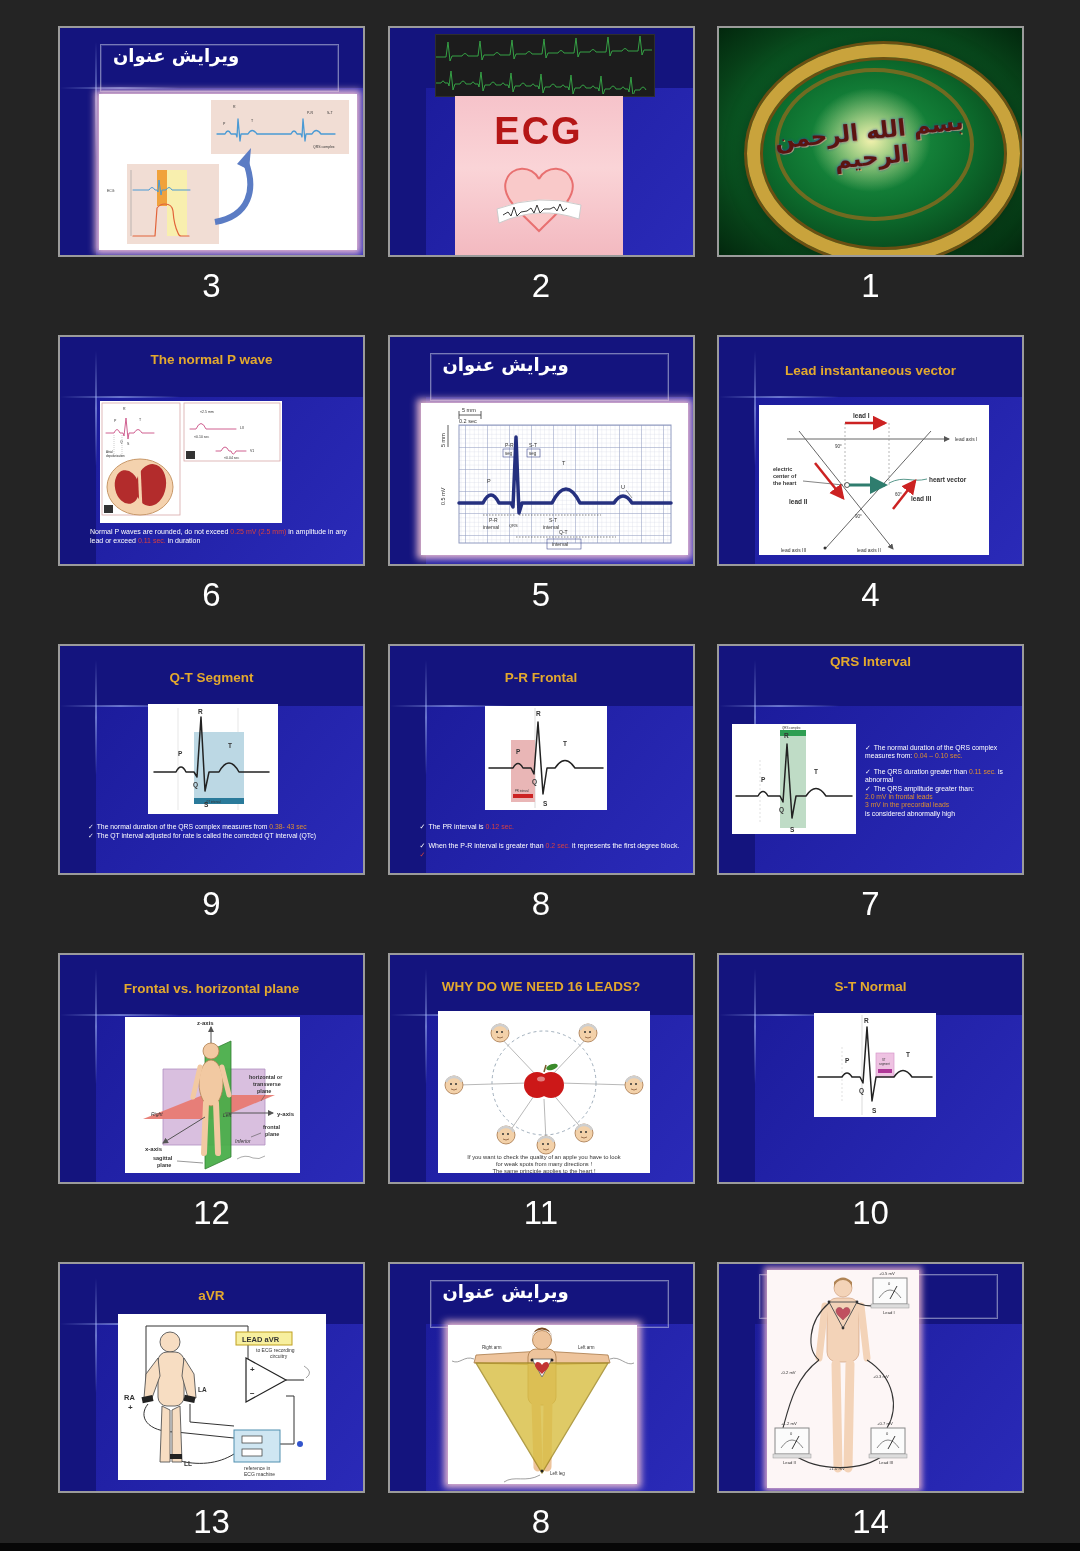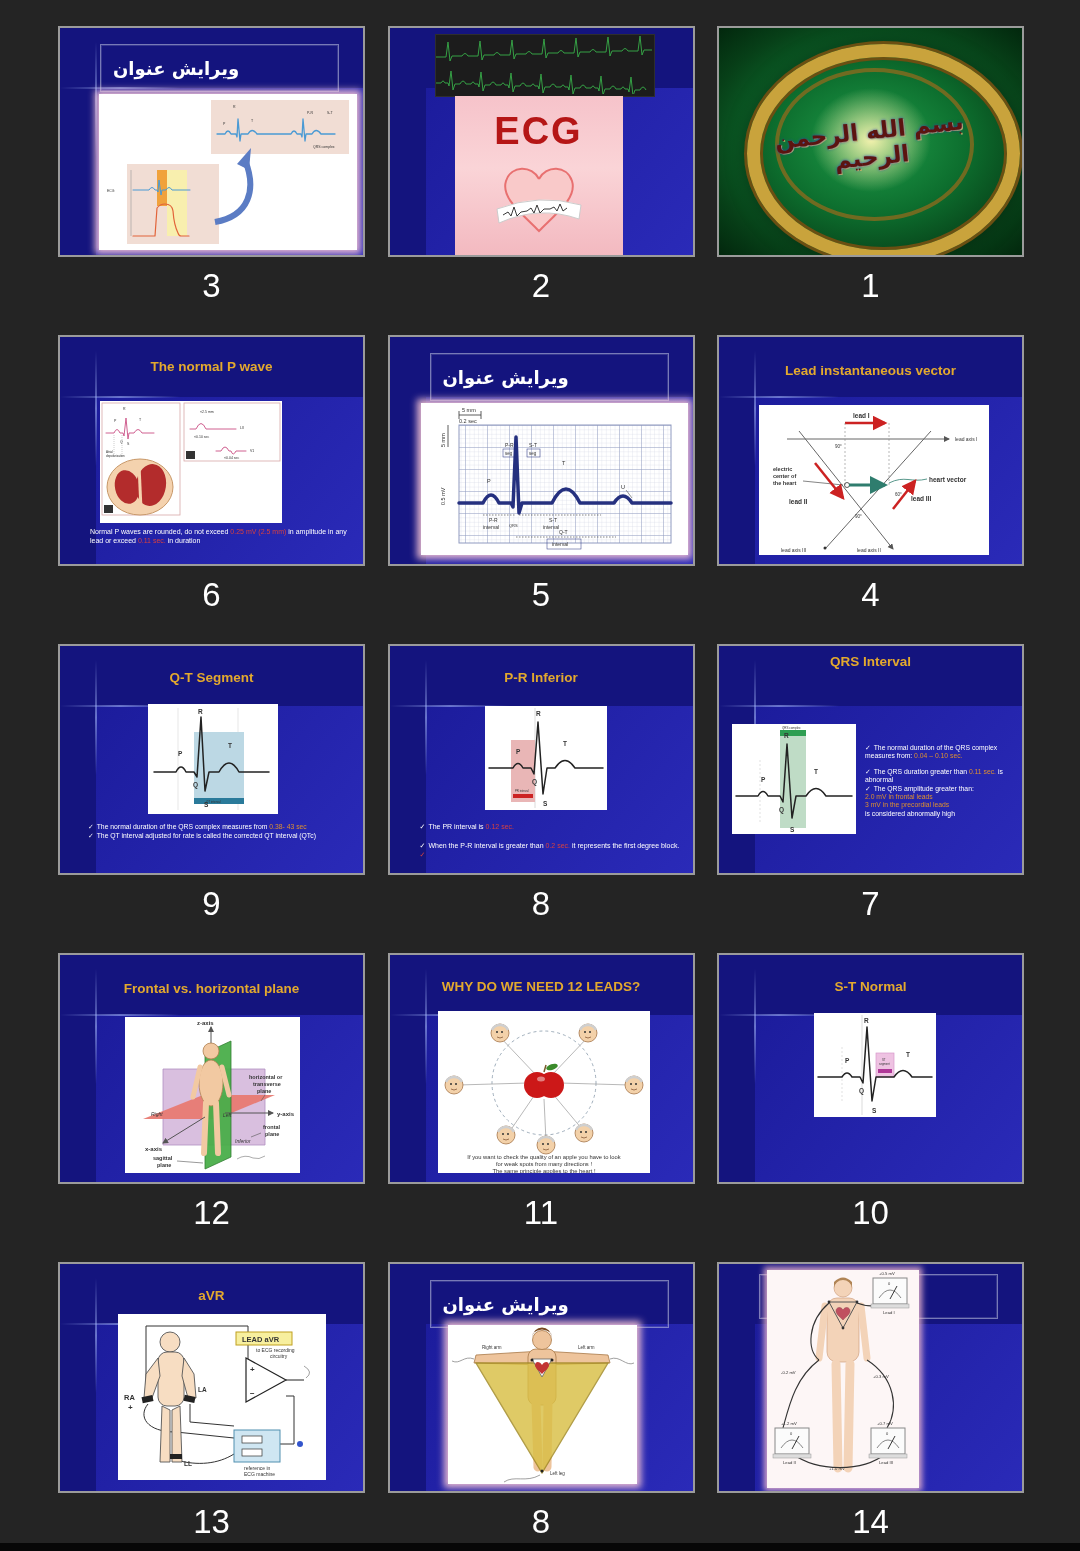--- a/index.html
+++ b/index.html
@@ -15,21 +15,21 @@
   .bright{position:absolute;left:36px;top:60px;right:0;bottom:0;
           background:linear-gradient(130deg,#1c1c9c 0%,#2a2ab8 100%)}
   .flh{position:absolute;left:0;top:59px;width:120px;height:2px;
        background:linear-gradient(90deg,rgba(150,170,255,0),rgba(170,190,255,.55),rgba(150,170,255,0))}
   .flv{position:absolute;left:35px;top:14px;width:2px;height:115px;
        background:linear-gradient(180deg,rgba(150,170,255,0),rgba(170,190,255,.55),rgba(150,170,255,0))}
   .tg{position:absolute;left:10px;right:10px;text-align:center;color:#e3a92e;
       font-weight:bold;font-size:13.5px}
   .tfa{position:absolute;left:40px;right:24px;top:16px;height:46px;
        border:1px solid rgba(200,205,230,.55);box-shadow:inset 0 0 0 1px rgba(154,160,200,.25);
-       display:flex;align-items:center;justify-content:flex-end;padding:0 12px;
+       display:flex;align-items:flex-start;justify-content:flex-end;padding:0 12px;
        color:#fff;font-weight:bold;font-size:18px;font-family:"DejaVu Sans",sans-serif;direction:rtl}
   .panel{position:absolute;background:#fff}
   .glow{box-shadow:0 0 7px 4px rgba(248,198,212,.9)}
   .btxt{position:absolute;color:#fff;font-size:7px;line-height:9px}
   .rv{color:#d64040}
   .ov{color:#de9030}
   .ck{margin-right:3px}
   svg{display:block}
   svg text{font-family:"Liberation Sans",sans-serif;fill:#333}
   .tr{fill:none;stroke:#222;stroke-width:1.5;stroke-linejoin:round;stroke-linecap:round}
@@ -120,21 +120,21 @@
       <div class="callig">بسم الله الرحمن الرحيم</div>
     </div>
     <div class="num">1</div>
   </div>
 
   <div class="cell">
     <div class="slide">
       <div class="bright"></div>
       <div class="flh"></div>
       <div class="flv"></div>
-      <div class="tg" style="top:22px">The normal P wave</div>
+      <div class="tg" style="top:15px">The normal P wave</div>
       <div class="panel" style="left:40px;top:64px;width:182px;height:122px">
         <svg width="182" height="122" viewBox="0 0 182 122">
           <rect x="2" y="2" width="78" height="112" fill="#fff" stroke="#d8a8a8" stroke-width="0.8"></rect>
           <path class="tr" style="stroke:#d06090;stroke-width:1" d="M6,32 h8 q3,-7 6,0 h3 l1,3 l2,-18 l2,21 l1,-6 h5 q4,-7 8,0 h12"></path>
           <line x1="14" y1="34" x2="14" y2="56" stroke="#999" stroke-width="0.5" stroke-dasharray="1,1"></line>
           <line x1="22" y1="34" x2="22" y2="56" stroke="#999" stroke-width="0.5" stroke-dasharray="1,1"></line>
           <text x="14" y="21" font-size="3.5">P</text>
           <text x="23" y="9" font-size="3.5">R</text>
           <text x="20" y="42" font-size="3.5">Q</text>
           <text x="27" y="44" font-size="3.5">S</text>
@@ -298,21 +298,21 @@
       </div>
     </div>
     <div class="num">9</div>
   </div>
 
   <div class="cell">
     <div class="slide">
       <div class="bright"></div>
       <div class="flh"></div>
       <div class="flv"></div>
-      <div class="tg" style="top:24px">P-R  Inferior</div>
+      <div class="tg" style="top:24px">P-R  Frontal</div>
       <div class="panel" style="left:95px;top:60px;width:122px;height:104px">
         <svg width="122" height="104" viewBox="0 0 122 104">
           <line x1="50" y1="2" x2="50" y2="102" stroke="#ccc" stroke-width="0.7"></line>
           <rect x="26" y="34" width="24" height="62" fill="#e9b6b6"></rect>
           <text x="30" y="86" font-size="2.8" fill="#800">PR interval</text>
           <rect x="28" y="88" width="20" height="4" fill="#c22"></rect>
           <path class="tr" d="M4,62 h24 q5,-9 10,0 h8 l3,6 l4,-52 l5,72 l4,-26 h8 q10,-15 20,0 h28"></path>
           <text x="31" y="48" class="lb">P</text>
           <text x="47" y="78" class="lb">Q</text>
           <text x="51" y="10" class="lb">R</text>
@@ -407,21 +407,21 @@
       </div>
     </div>
     <div class="num">12</div>
   </div>
 
   <div class="cell">
     <div class="slide">
       <div class="bright"></div>
       <div class="flh"></div>
       <div class="flv"></div>
-      <div class="tg" style="top:24px">WHY DO WE NEED 12 LEADS?</div>
+      <div class="tg" style="top:24px">WHY DO WE NEED 16 LEADS?</div>
       <div class="panel" style="left:48px;top:56px;width:212px;height:162px">
         <svg width="212" height="162" viewBox="0 0 212 162">
           <circle cx="106" cy="72" r="52" fill="none" stroke="#8899aa" stroke-width="0.8" stroke-dasharray="3,3"></circle>
           <g stroke="#999" stroke-width="0.7">
             <line x1="62" y1="26" x2="98" y2="64"></line>
               <line x1="150" y1="26" x2="114" y2="64"></line>
             <line x1="192" y1="74" x2="122" y2="72"></line>
               <line x1="20" y1="74" x2="90" y2="72"></line>
             <line x1="72" y1="120" x2="98" y2="82"></line>
               <line x1="144" y1="118" x2="114" y2="82"></line>

